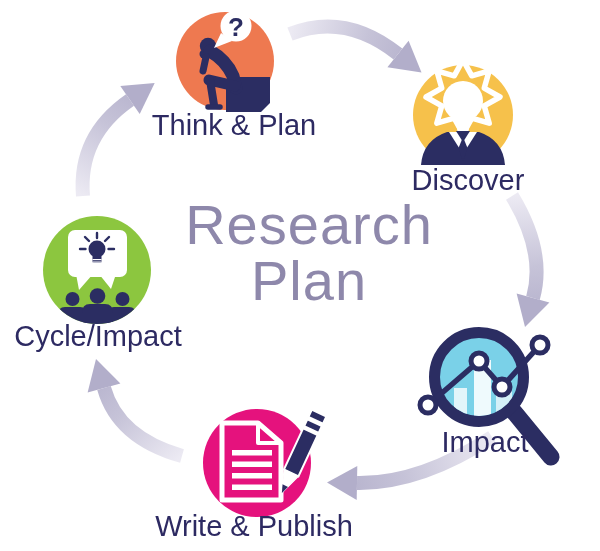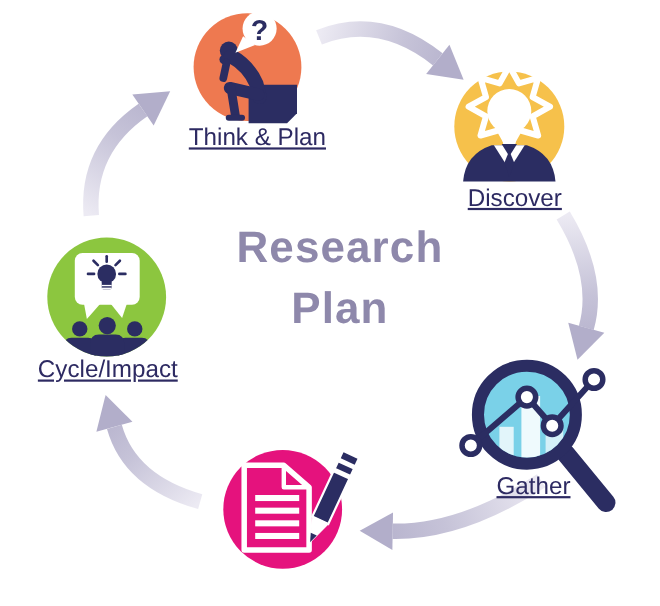--- a/index.html
+++ b/index.html
@@ -3,28 +3,28 @@
 <meta charset="utf-8">
 <style>
   html,body{margin:0;padding:0;background:#fff;}
   .stage{
     position:relative;width:600px;height:551px;background:#ffffff;
     font-family:"Liberation Sans",sans-serif;overflow:hidden;
   }
   .stage svg{position:absolute;left:0;top:0;}
   .node-label{
     position:absolute;transform:translateX(-50%);
-    color:#2d2a62;font-size:22px;line-height:22px;
-    white-space:nowrap;text-align:left;font-weight:500;text-decoration:underline;
+    color:#2d2a62;font-size:29px;line-height:22px;
+    white-space:nowrap;text-align:left;font-weight:500;
   }
   .node-label.two-line span{display:block;}
   .diagram-title{
     position:absolute;transform:translateX(-50%);
-    color:#8e88ab;font-size:40px;line-height:56px;letter-spacing:1px;
-    text-align:center;font-weight:700;white-space:nowrap;
+    color:#8e88ab;font-size:56px;line-height:56px;letter-spacing:1px;
+    text-align:center;font-weight:400;white-space:nowrap;
   }
   .diagram-title span{display:block;}
   .navy{fill:#2b2d62;}
   .navy-stroke{stroke:#2b2d62;fill:none;}
   .white{fill:#ffffff;}
   .qmark{font-family:"Liberation Sans",sans-serif;font-weight:bold;font-size:26px;fill:#2b2d62;}
 </style>
 </head>
 <body>
 
@@ -188,23 +188,24 @@
         <path class="navy" d="M 82 327 L 82 313 Q 82 304 90 304 L 105 304 Q 113 304 113 313 L 113 327 Z"></path>
       </g>
     </g>
   </svg>
 
   <div class="node-label" style="left:234px;top:114px">Think &amp; Plan</div>
 
   <div class="node-label" style="left:468px;top:169px">Discover</div>
 
   <div class="node-label two-line" style="left:485px;top:431px">
-    <span>Gather</span>
+    <span>Impact</span>
   </div>
 
+  <div class="node-label" style="left:254px;top:515px">Write &amp; Publish</div>
 
   <div class="node-label" style="left:98px;top:325px">Cycle/Impact</div>
 
   <div class="diagram-title" style="left:309px;top:197px">
     <span>Research</span>
     <span>Plan</span>
   </div>
 
 </div>
 

